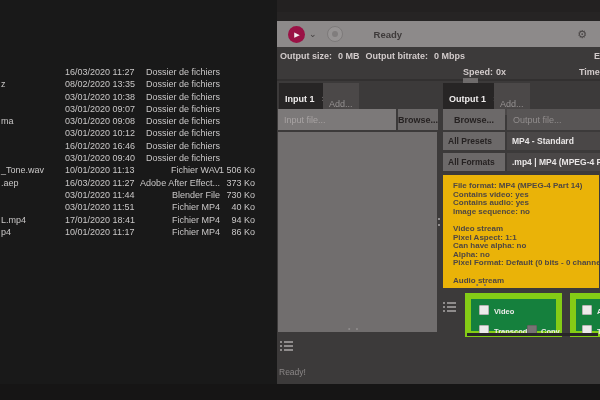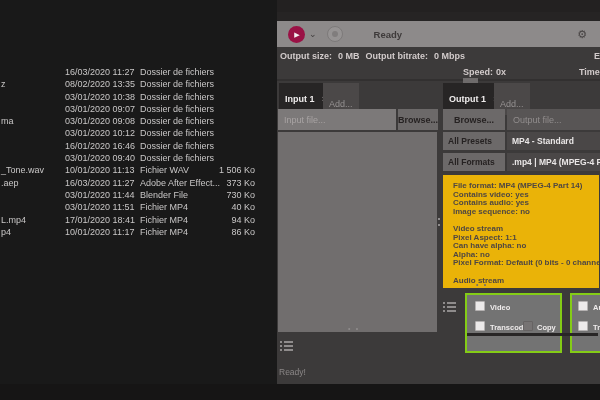--- a/index.html
+++ b/index.html
@@ -6,21 +6,21 @@
   html,body { width:600px; height:400px; overflow:hidden; background:#141313; }
   body { font-family:"Liberation Sans", sans-serif; }
   #screen { position:relative; width:600px; height:400px; background:#191919; overflow:hidden; }
 
   
   #explorer { position:absolute; left:0; top:0; width:277px; height:385px; background:#191919; }
   #exp-rows { position:absolute; left:0; top:18px; right:0;margin-top:48px; }
   .exp-row { position:relative; height:12.3px; font-size:9px; color:#c9c7c7; white-space:nowrap; }
   .exp-name { position:absolute; left:1px;  top:1px; }
   .exp-date { position:absolute; left:65px; top:1px; width:74px; overflow:hidden; }
-  .exp-type { position:absolute; left:140px;top:1px; width:80px; overflow:hidden; }
+  .exp-type { position:absolute; left:140px;top:1px; width:80px; overflow:hidden;text-align:right; }
   .exp-size { position:absolute; left:181px;top:1px; width:74px; text-align:right; }
 
   
   #bottom-strip { position:absolute; left:0; top:384px; width:600px; height:16px; background:#161515; }
   #desktop-top  { position:absolute; left:277px; top:0; width:323px; height:13px; background:#232121; }
 
   
   #appwin { position:absolute; left:277px; top:12px; width:323px; height:372px;
             background:#3c3a3a; overflow:hidden; }
   #win-topedge { position:absolute; left:0; top:0; width:323px; height:9px; background:#262424; }
@@ -99,21 +99,21 @@
   .info-line { height:8.6px; font-size:8px; line-height:8.6px; font-weight:bold;
                color:#4f4742; white-space:nowrap; }
 
   
   .list-icon { position:absolute; width:13px; }
   .list-icon i { display:block; height:2px; margin-bottom:2px;
     background:linear-gradient(to right,#8f8c8c 0,#8f8c8c 2px,transparent 2px,transparent 4px,#8f8c8c 4px); }
   #list-icon-right { left:166px; top:290px; }
   #list-icon-bottom { left:3px; top:329px; }
 
-  .cb-panel { position:absolute; top:281px; height:60px; background:#737373; border:2px solid #84cc16; }
+  .cb-panel { position:absolute; top:281px; height:44px; background:#15803d; border:6px solid #84cc16; }
   #cb-panel1 { left:188px; width:97px; }
   #cb-panel2 { left:293px; width:70px; }
   .cb { position:absolute; width:10px; height:10px; background:#eceaea; border:1px solid #b5b2b2;
         border-radius:1px; }
   .cb.dim { background:#767373; border-color:#666363; }
   .cb-lbl { position:absolute; font-size:7.5px; font-weight:bold; color:#efecec; white-space:nowrap; }
 
   
   #hscroll { position:absolute; left:190px; top:321px; width:131px; height:3px; background:#282626; }
   #ready-status { position:absolute; left:2px; top:355px; font-size:8.5px; color:#8b8787; }

